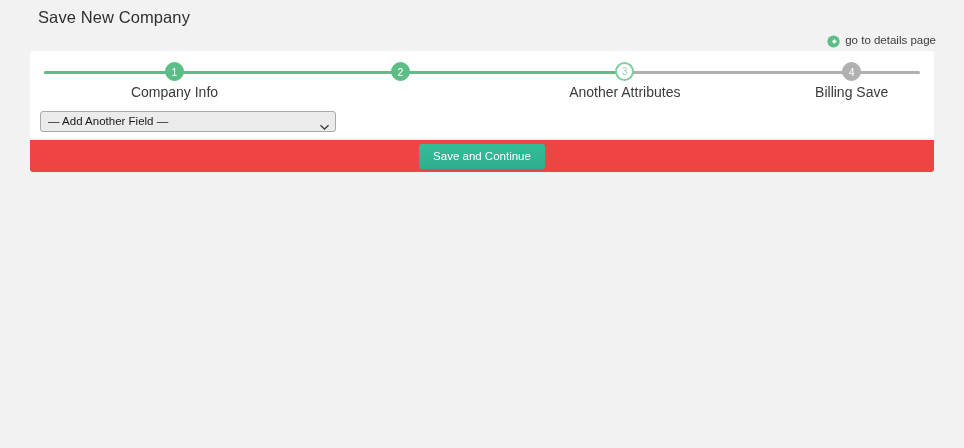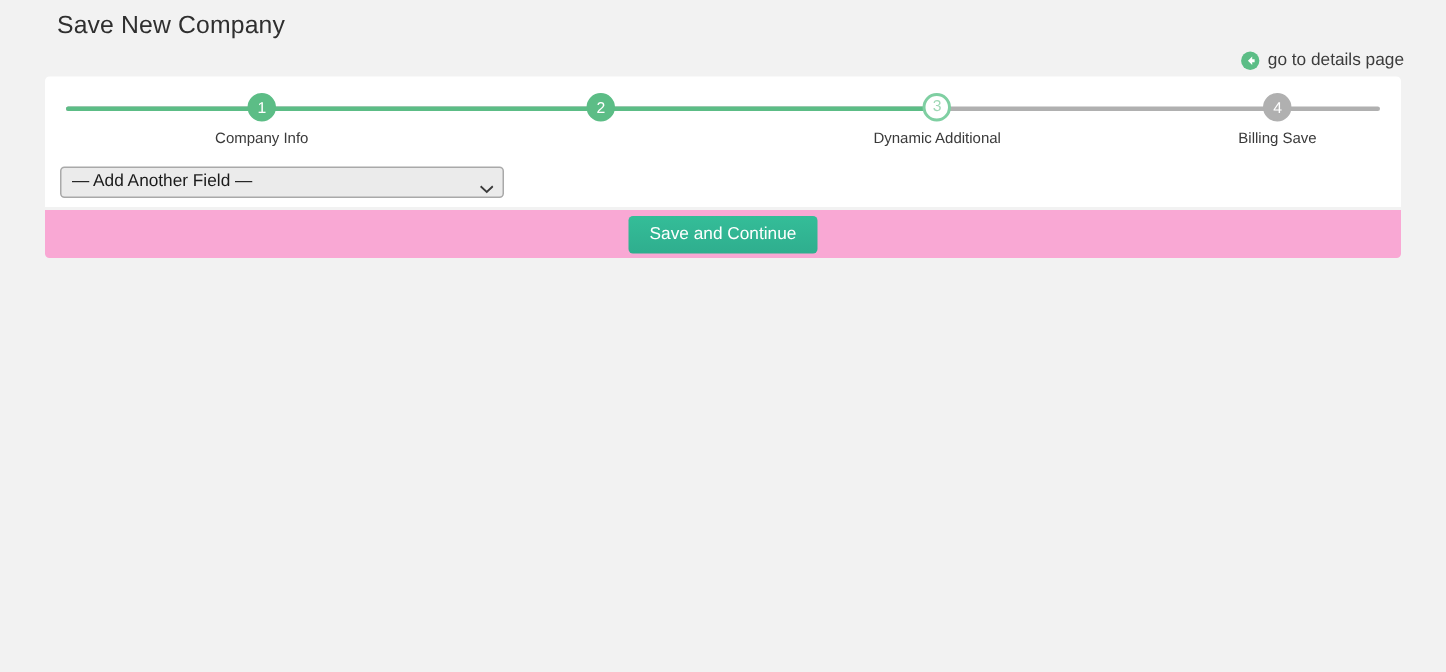--- a/index.html
+++ b/index.html
@@ -127,21 +127,21 @@
     border: 2px solid #7fcfa2;
     line-height: 15px;
   }
   .step-circle.todo {
     background: #b0b0b0;
     color: #ffffff;
     border: 1px solid #b0b0b0;
   }
   .step-label {
     margin-top: 4px;
-    font-size: 10px;
+    font-size: 14px;
     color: #3a3a3a;
     line-height: 15px;
     white-space: nowrap;
   }
 
   
   .field-row {
     position: absolute;
     left: 10px;
     top: 60px;
@@ -176,21 +176,21 @@
     display: block;
   }
 
   
   .wizard-footer {
     position: absolute;
     left: 30px;
     top: 140px;
     width: 904px;
     height: 32px;
-    background: #f9a8d4;
+    background: #ef4444;
     border-radius: 0 0 3px 3px;
     display: flex;
     align-items: center;
     justify-content: center;
   }
   .save-button {
     background: linear-gradient(180deg, #34bd98 0%, #2fae8e 100%);
     color: #ffffff;
     border: none;
     border-radius: 3px;
@@ -230,21 +230,21 @@
       <div class="step-circle done">1</div>
       <div class="step-label">Company Info</div>
     </div>
 
     <div class="step" style="left:40.7%;">
       <div class="step-circle done">2</div>
     </div>
 
     <div class="step" style="left:66.3%;">
       <div class="step-circle current">3</div>
-      <div class="step-label">Dynamic Additional</div>
+      <div class="step-label">Another Attributes</div>
     </div>
 
     <div class="step" style="left:92.2%;">
       <div class="step-circle todo">4</div>
       <div class="step-label">Billing Save</div>
     </div>
   </div>
 
   <div class="field-row">
     <div class="field-select">

